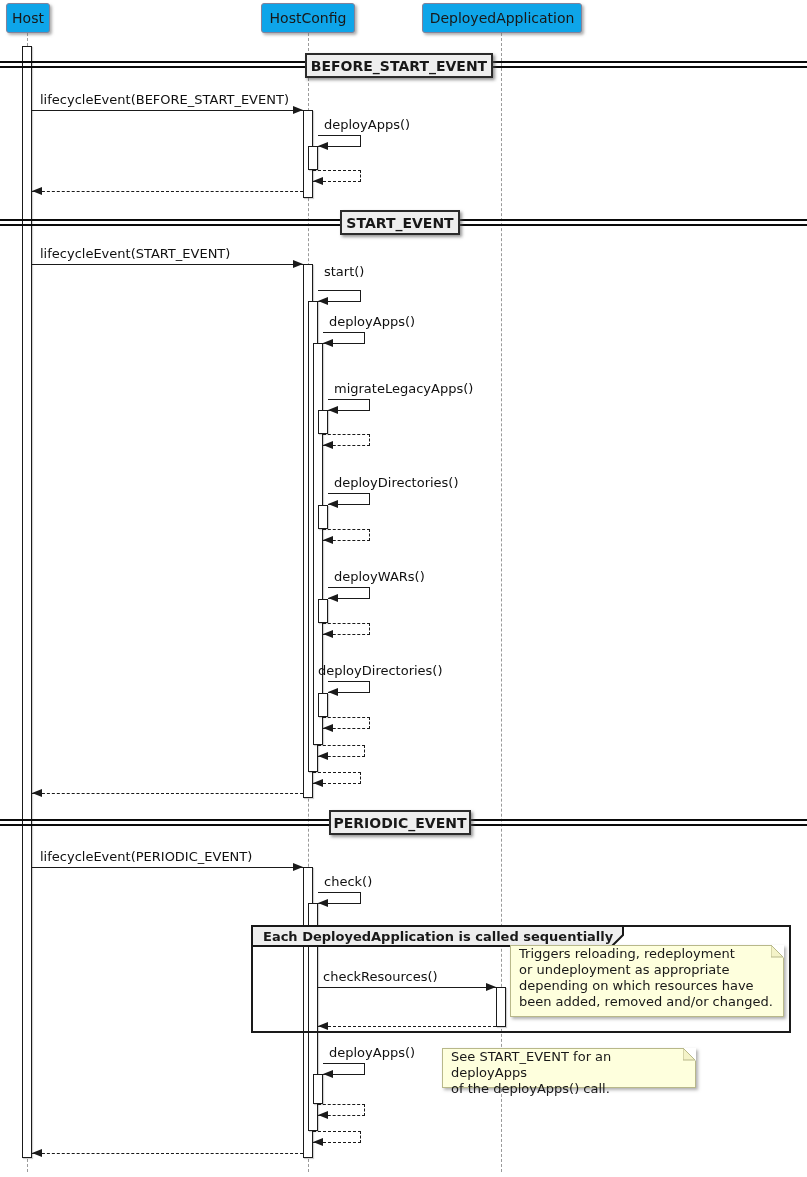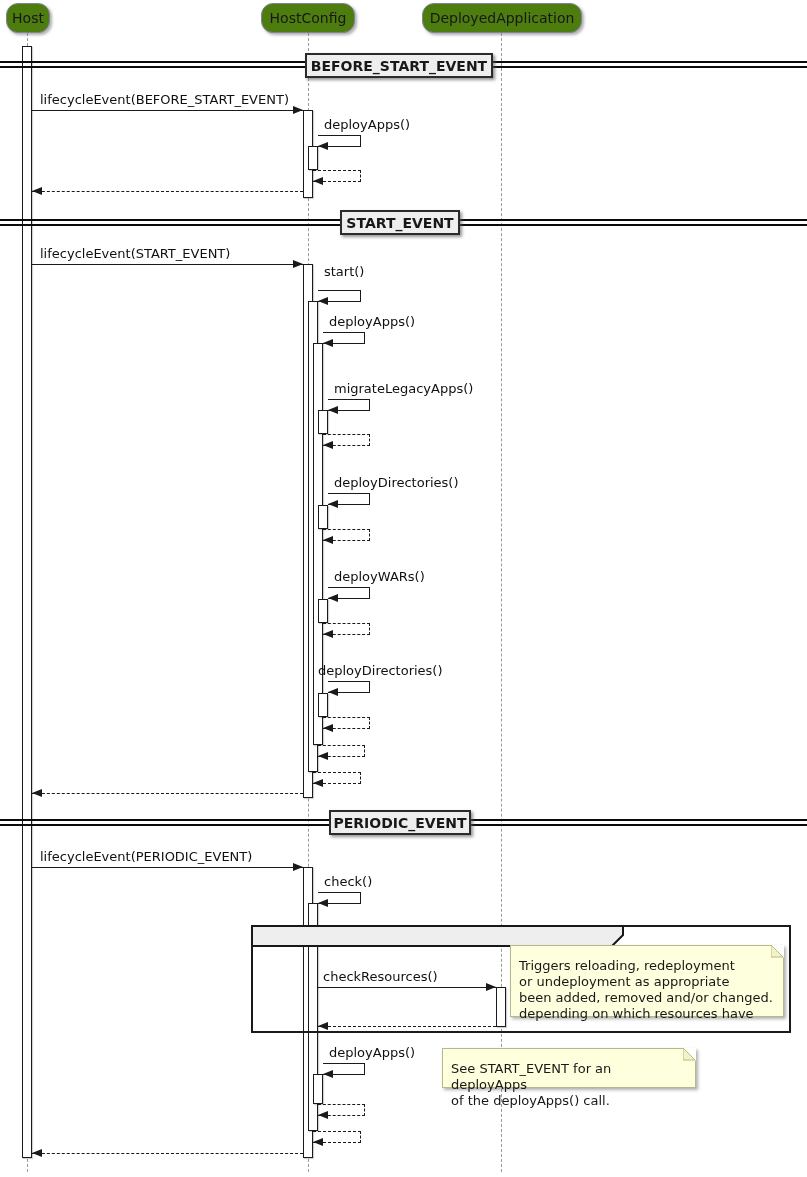--- a/index.html
+++ b/index.html
@@ -1,22 +1,22 @@
 <!DOCTYPE html>
 <html><head>
 <meta charset="utf-8">
 <style>
   html,body{margin:0;padding:0;background:#ffffff;}
   body{font-family:"DejaVu Sans",sans-serif;color:#181818;}
   .canvas{position:relative;width:807px;height:1177px;background:#ffffff;overflow:hidden;}
 
   .lifeline{position:absolute;top:33px;height:1139px;width:0;border-left:1px dashed #9a9a9a;}
 
-  .participant{position:absolute;top:3px;height:30px;background:#4d7c0f;border:1px solid #82829B;
-    border-radius:12px;display:flex;align-items:center;justify-content:center;font-size:14px;
+  .participant{position:absolute;top:3px;height:30px;background:#0ea5e9;border:1px solid #82829B;
+    border-radius:3px;display:flex;align-items:center;justify-content:center;font-size:14px;
     box-shadow:2px 2px 3px rgba(110,110,110,.55);box-sizing:border-box;white-space:nowrap;}
 
   .act{position:absolute;width:10px;background:#ffffff;border:1px solid #1a1a1a;box-sizing:border-box;
     box-shadow:1px 1px 1px rgba(0,0,0,.18);}
 
   .divline{position:absolute;left:0;width:807px;height:0;border-top:2px solid #0a0a0a;}
   .divbox{position:absolute;height:25px;background:#EEEEEE;border:2px solid #2b2b2b;box-sizing:border-box;
     display:flex;align-items:center;justify-content:center;font-weight:bold;font-size:14px;
     box-shadow:2px 2px 3px rgba(90,90,90,.65);white-space:nowrap;}
 
@@ -30,21 +30,21 @@
     border-color:transparent transparent transparent #1a1a1a;}
   .tri-l{position:absolute;width:0;height:0;border-style:solid;border-width:4.5px 10px 4.5px 0;
     border-color:transparent #1a1a1a transparent transparent;}
 
   .mlabel{position:absolute;font-size:13px;white-space:nowrap;color:#101010;}
 
   .frame{position:absolute;border:2px solid #1a1a1a;box-sizing:content-box;}
   .frame-label{position:absolute;left:10px;top:2px;font-weight:bold;font-size:13px;white-space:nowrap;}
 
   .note{position:absolute;background:#FEFFDD;border:1px solid #B8B88A;box-sizing:border-box;
-    font-size:13px;line-height:16px;padding:12px 8px;box-shadow:2px 2px 3px rgba(100,100,100,.5);}
+    font-size:13px;line-height:16px;padding:0 8px;box-shadow:2px 2px 3px rgba(100,100,100,.5);}
   .note-fold{position:absolute;top:-1px;right:-1px;}
 </style>
 </head>
 <body>
 
 <div class="canvas">
 
   <div class="lifeline" style="left:27px"></div>
   <div class="lifeline" style="left:308px"></div>
   <div class="lifeline" style="left:501px"></div>
@@ -77,31 +77,32 @@
   <div class="divbox" style="left:340px;top:210px;width:120px">START_EVENT</div>
 
   <div class="divline" style="top:819px"></div>
   <div class="divline" style="top:824px"></div>
   <div class="divbox" style="left:329px;top:810px;width:142px">PERIODIC_EVENT</div>
 
   <div class="frame" style="left:251px;top:925px;width:536px;height:104px">
     <svg width="374" height="22" style="position:absolute;left:-2px;top:-2px">
       <path d="M1,1 L372,1 L372,10 L361,21 L1,21 Z" fill="#EEEEEE" stroke="#181818" stroke-width="2"></path>
     </svg>
+    <div class="frame-label">Each DeployedApplication is called sequentially</div>
   </div>
 
   <div class="note" style="left:510px;top:945px;width:274px;height:72px">
     <svg class="note-fold" width="13" height="13" viewBox="0 0 13 13">
       <path d="M0,0 L13,0 L13,13 Z" fill="#ffffff"></path>
       <path d="M0,0 L0,12 L12,12 Z" fill="#f4f3c8" stroke="#B8B88A" stroke-width="1"></path>
     </svg>
     <div>Triggers reloading, redeployment</div>
     <div>or undeployment as appropriate</div>
+    <div>depending on which resources have</div>
     <div>been added, removed and/or changed.</div>
-    <div>depending on which resources have</div>
   </div>
   <div class="note" style="left:442px;top:1048px;width:254px;height:40px">
     <svg class="note-fold" width="13" height="13" viewBox="0 0 13 13">
       <path d="M0,0 L13,0 L13,13 Z" fill="#ffffff"></path>
       <path d="M0,0 L0,12 L12,12 Z" fill="#f4f3c8" stroke="#B8B88A" stroke-width="1"></path>
     </svg>
     <div>See START_EVENT for an deployApps</div>
     <div>of the deployApps() call.</div>
   </div>
 

